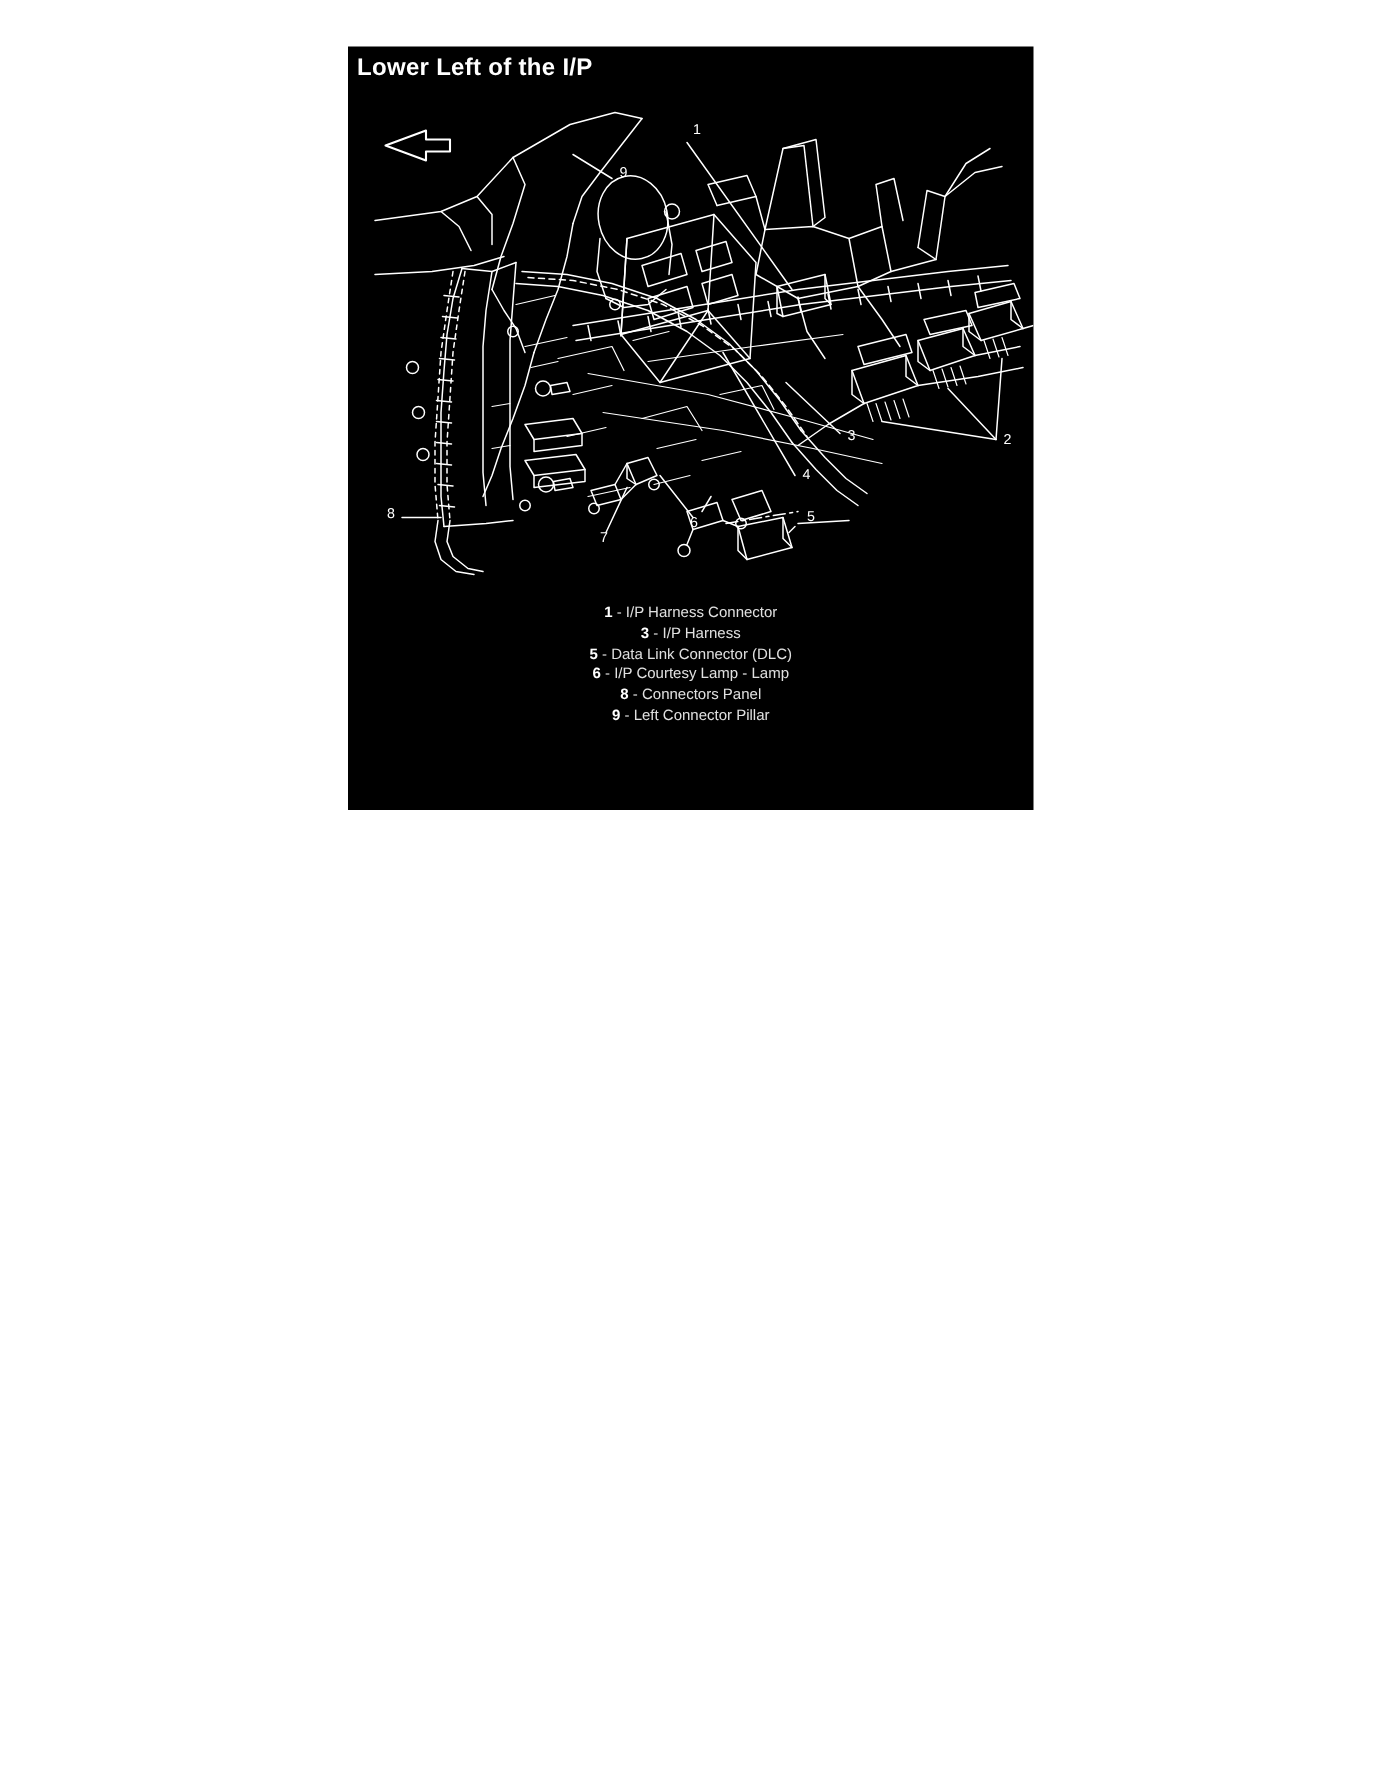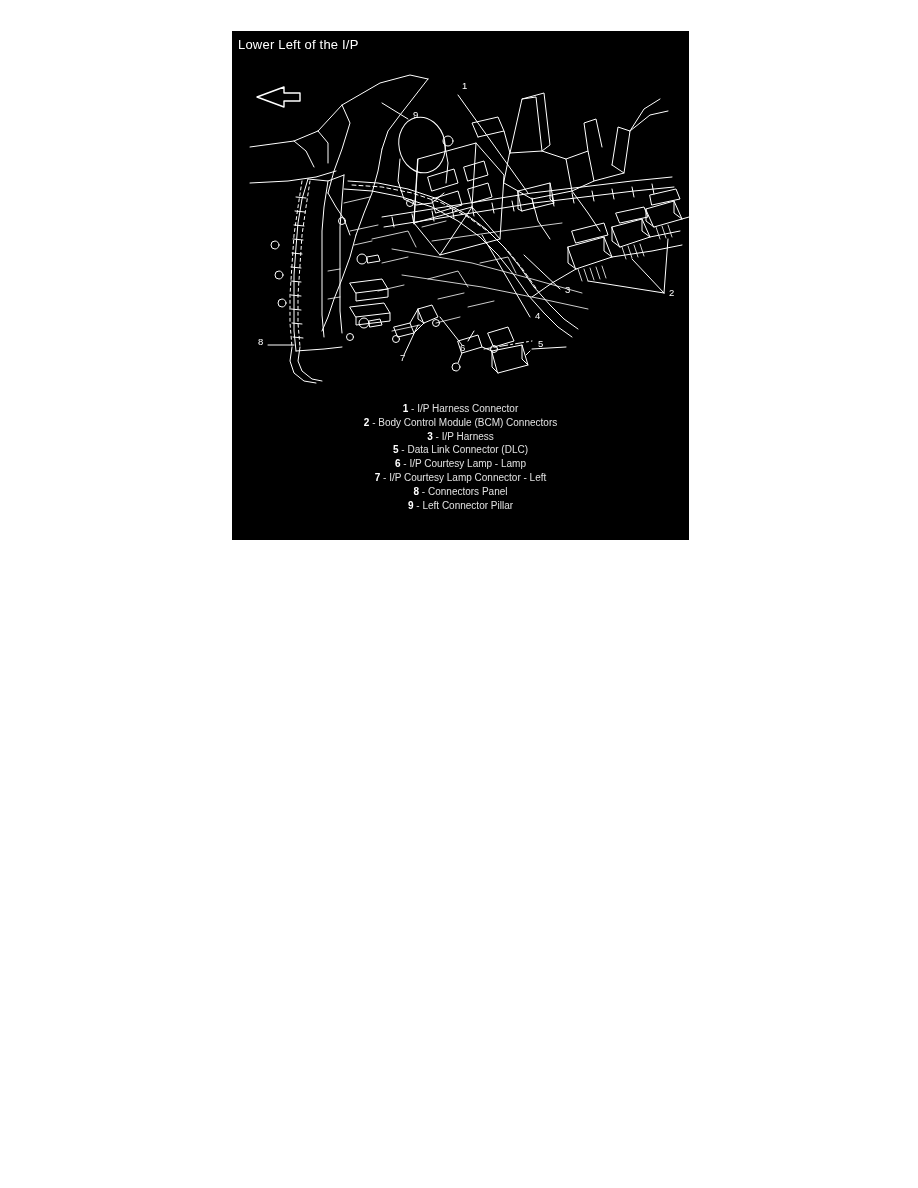--- a/index.html
+++ b/index.html
@@ -26,22 +26,22 @@
     width: 457px;
     height: 509px;
     background: #000000;
     overflow: hidden;
   }
   #figure-title {
     position: absolute;
     left: 6px;
     top: 6px;
     color: #ffffff;
-    font-size: 13px;
-    font-weight: normal;
+    font-size: 16px;
+    font-weight: bold;
     letter-spacing: 0.2px;
     white-space: nowrap;
     text-align: center;
   }
   #diagram-svg {
     position: absolute;
     left: 0;
     top: 0;
     width: 457px;
     height: 360px;
@@ -315,43 +315,33 @@
       </g>
     </svg>
 
     <div id="legend">
       <div class="legend-row">
         <span class="legend-num">1</span>
         <span class="legend-sep">-</span>
         <span class="legend-text">I/P Harness Connector</span>
       </div>
       <div class="legend-row">
-        <span class="legend-num">2</span>
-        <span class="legend-sep">-</span>
-        <span class="legend-text">Body Control Module (BCM) Connectors</span>
-      </div>
-      <div class="legend-row">
         <span class="legend-num">3</span>
         <span class="legend-sep">-</span>
         <span class="legend-text">I/P Harness</span>
       </div>
       <div class="legend-row">
         <span class="legend-num">5</span>
         <span class="legend-sep">-</span>
         <span class="legend-text">Data Link Connector (DLC)</span>
       </div>
       <div class="legend-row">
         <span class="legend-num">6</span>
         <span class="legend-sep">-</span>
         <span class="legend-text">I/P Courtesy Lamp - Lamp</span>
-      </div>
-      <div class="legend-row">
-        <span class="legend-num">7</span>
-        <span class="legend-sep">-</span>
-        <span class="legend-text">I/P Courtesy Lamp Connector - Left</span>
       </div>
       <div class="legend-row">
         <span class="legend-num">8</span>
         <span class="legend-sep">-</span>
         <span class="legend-text">Connectors Panel</span>
       </div>
       <div class="legend-row">
         <span class="legend-num">9</span>
         <span class="legend-sep">-</span>
         <span class="legend-text">Left Connector Pillar</span>

